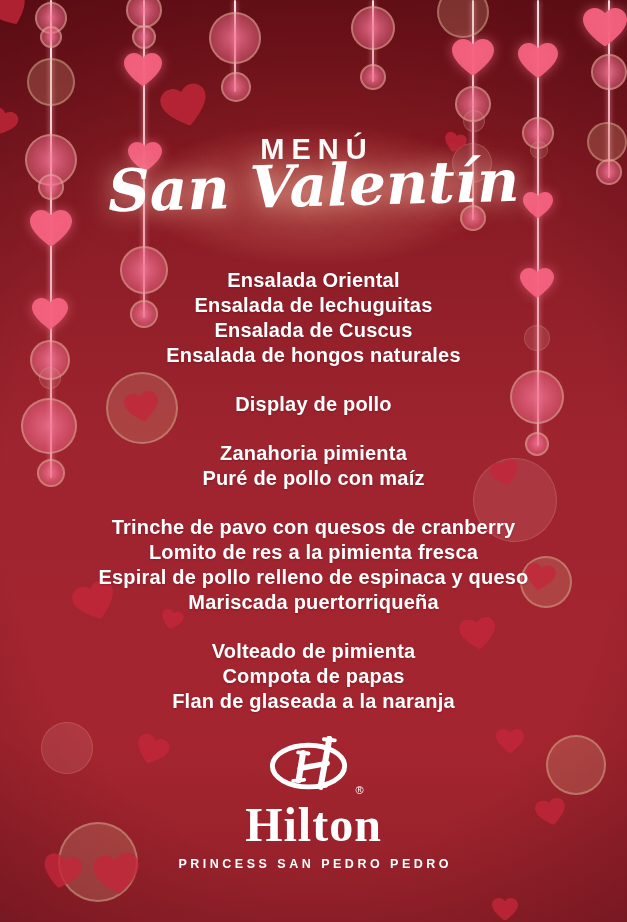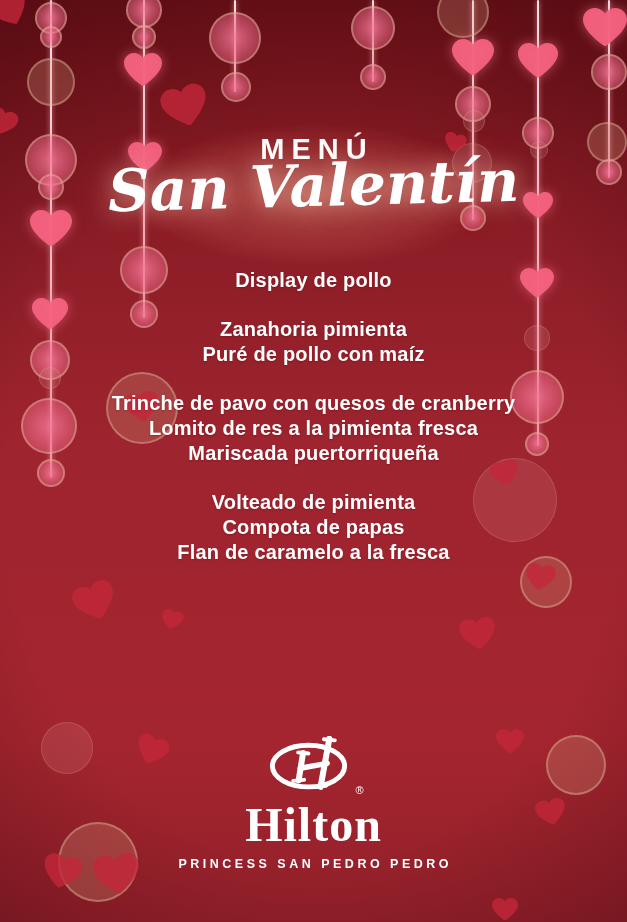--- a/index.html
+++ b/index.html
@@ -224,35 +224,42 @@
         </svg>
       </div>
     </div>
 
   <div class="content">
     <h1 class="kicker">MENÚ</h1>
     <h2 class="script">San Valentín</h2>
 
     <div class="menu">
       <div class="menu-group">
+        <p>Ensalada Oriental</p>
+        <p>Ensalada de lechuguitas</p>
+        <p>Ensalada de Cuscus</p>
+        <p>Ensalada de hongos naturales</p>
+      </div>
+      <div class="menu-group">
         <p>Display de pollo</p>
       </div>
       <div class="menu-group">
         <p>Zanahoria pimienta</p>
         <p>Puré de pollo con maíz</p>
       </div>
       <div class="menu-group">
         <p>Trinche de pavo con quesos de cranberry</p>
         <p>Lomito de res a la pimienta fresca</p>
+        <p>Espiral de pollo relleno de espinaca y queso</p>
         <p>Mariscada puertorriqueña</p>
       </div>
       <div class="menu-group">
         <p>Volteado de pimienta</p>
         <p>Compota de papas</p>
-        <p>Flan de caramelo a la fresca</p>
+        <p>Flan de glaseada a la naranja</p>
       </div>
     </div>
   </div>
 
   <div class="brand">
     <span class="crest">
       <svg viewBox="0 0 84 52" width="92" height="58" fill="none" stroke="#ffffff" stroke-linecap="round">
         <ellipse cx="37" cy="27" rx="33" ry="19" stroke-width="4.5"></ellipse>
         <path d="M32 15 L28 40" stroke-width="5.5"></path>
         <path d="M56 2 L48 46" stroke-width="5.5"></path>

